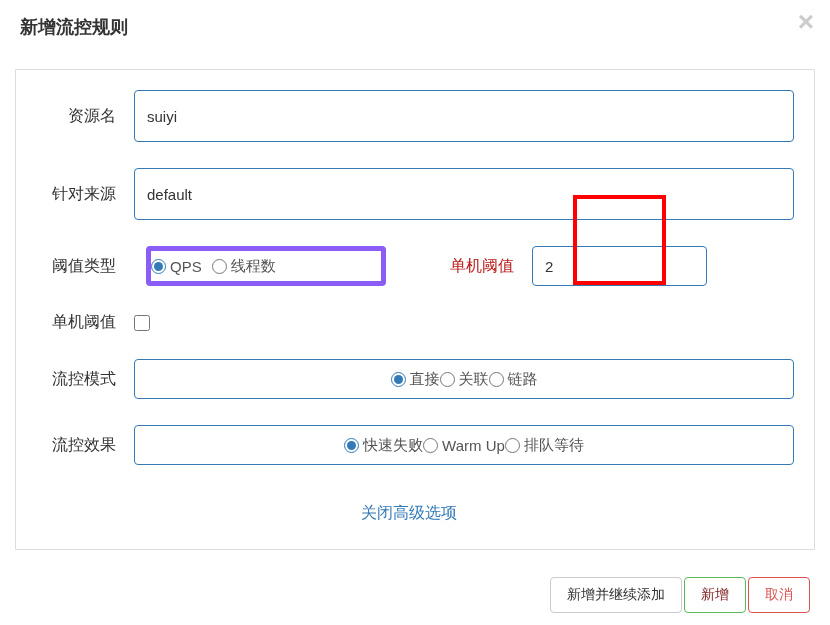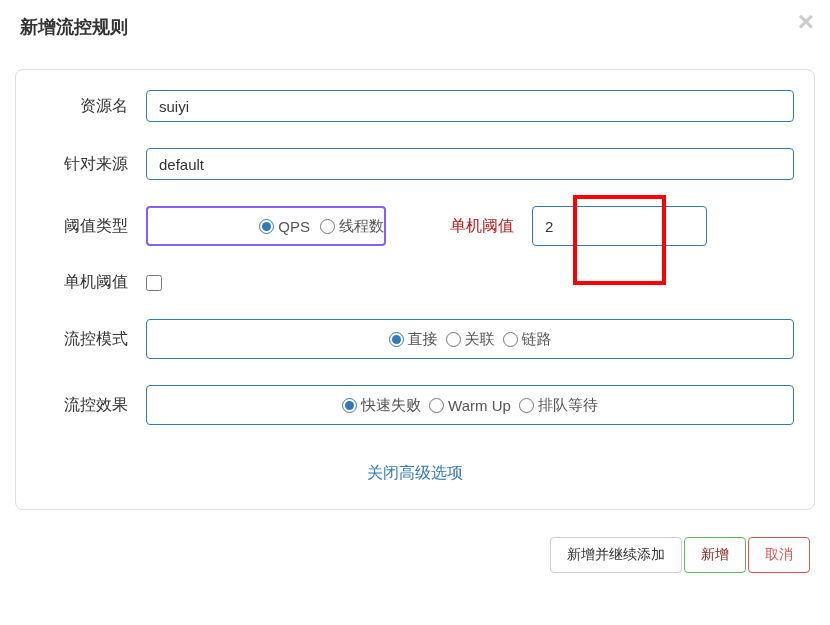--- a/index.html
+++ b/index.html
@@ -31,22 +31,22 @@
       right: 16px;
       font-size: 28px;
       color: #ccc;
       cursor: pointer;
       line-height: 1;
       font-weight: bold;
     }
     .panel {
       margin: 15px;
       border: 1px solid #ddd;
-      border-radius: 8px;
-      padding: 20px 20px 25px 20px;
+      border-radius: 1px;
+      padding: 20px 20px 25px 8px;
     }
     .form-row {
       display: flex;
       align-items: center;
       margin-bottom: 26px;
     }
     .form-label {
       width: 110px;
       text-align: right;
       padding-right: 18px;
@@ -55,36 +55,35 @@
       font-weight: 500;
       flex-shrink: 0;
     }
     .form-control-wrap {
       flex: 1;
       display: flex;
       align-items: center;
     }
     .text-input {
       flex: 1;
-      height: 32px;
+      height: 52px;
       border: 1px solid #337ab7;
       border-radius: 4px;
       padding: 0 12px;
       font-size: 15px;
       color: #333;
       outline: none;
     }
     .radio-group-box {
       height: 40px;
       border: 1px solid #337ab7;
       border-radius: 4px;
       display: flex;
       align-items: center;
       justify-content: center;
-      gap: 8px;
       flex: 1;
       padding: 0 10px;
     }
     .radio-option {
       display: flex;
       align-items: center;
       gap: 4px;
       cursor: pointer;
       color: #555;
       font-size: 15px;
@@ -96,25 +95,25 @@
       accent-color: #337ab7;
     }
     .threshold-row {
       display: flex;
       align-items: center;
       gap: 0;
     }
     .threshold-type-box {
       width: 240px;
       height: 40px;
-      border: 2px solid #8b5cf6;
-      border-radius: 4px;
-      display: flex;
-      align-items: center;
-      justify-content: flex-end;
+      border: 5px solid #8b5cf6;
+      border-radius: 4px;
+      display: flex;
+      align-items: center;
+      justify-content: flex-start;
       gap: 10px;
       margin-right: 20px;
     }
     .threshold-value-label {
       font-size: 16px;
       font-weight: 500;
       color: #b91c1c;
       margin-right: 18px;
       margin-left: 44px;
     }
@@ -187,21 +186,21 @@
     </div>
   </div>
 
   <div class="form-row">
     <div class="form-label">针对来源</div>
     <div class="form-control-wrap">
       <input type="text" class="text-input" value="default" style="">
     </div>
   </div>
 
-  <div class="form-row" style="position:relative;">
+  <div class="form-row" style="position:relative;gap:12px;">
     <div class="form-label">阈值类型</div>
     <div class="form-control-wrap threshold-row">
       <div class="threshold-type-box">
         <label class="radio-option">
           <input type="radio" name="threshold_type" checked="" style="">
           <span>QPS</span>
         </label>
         <label class="radio-option">
           <input type="radio" name="threshold_type" style="">
           <span>线程数</span>

